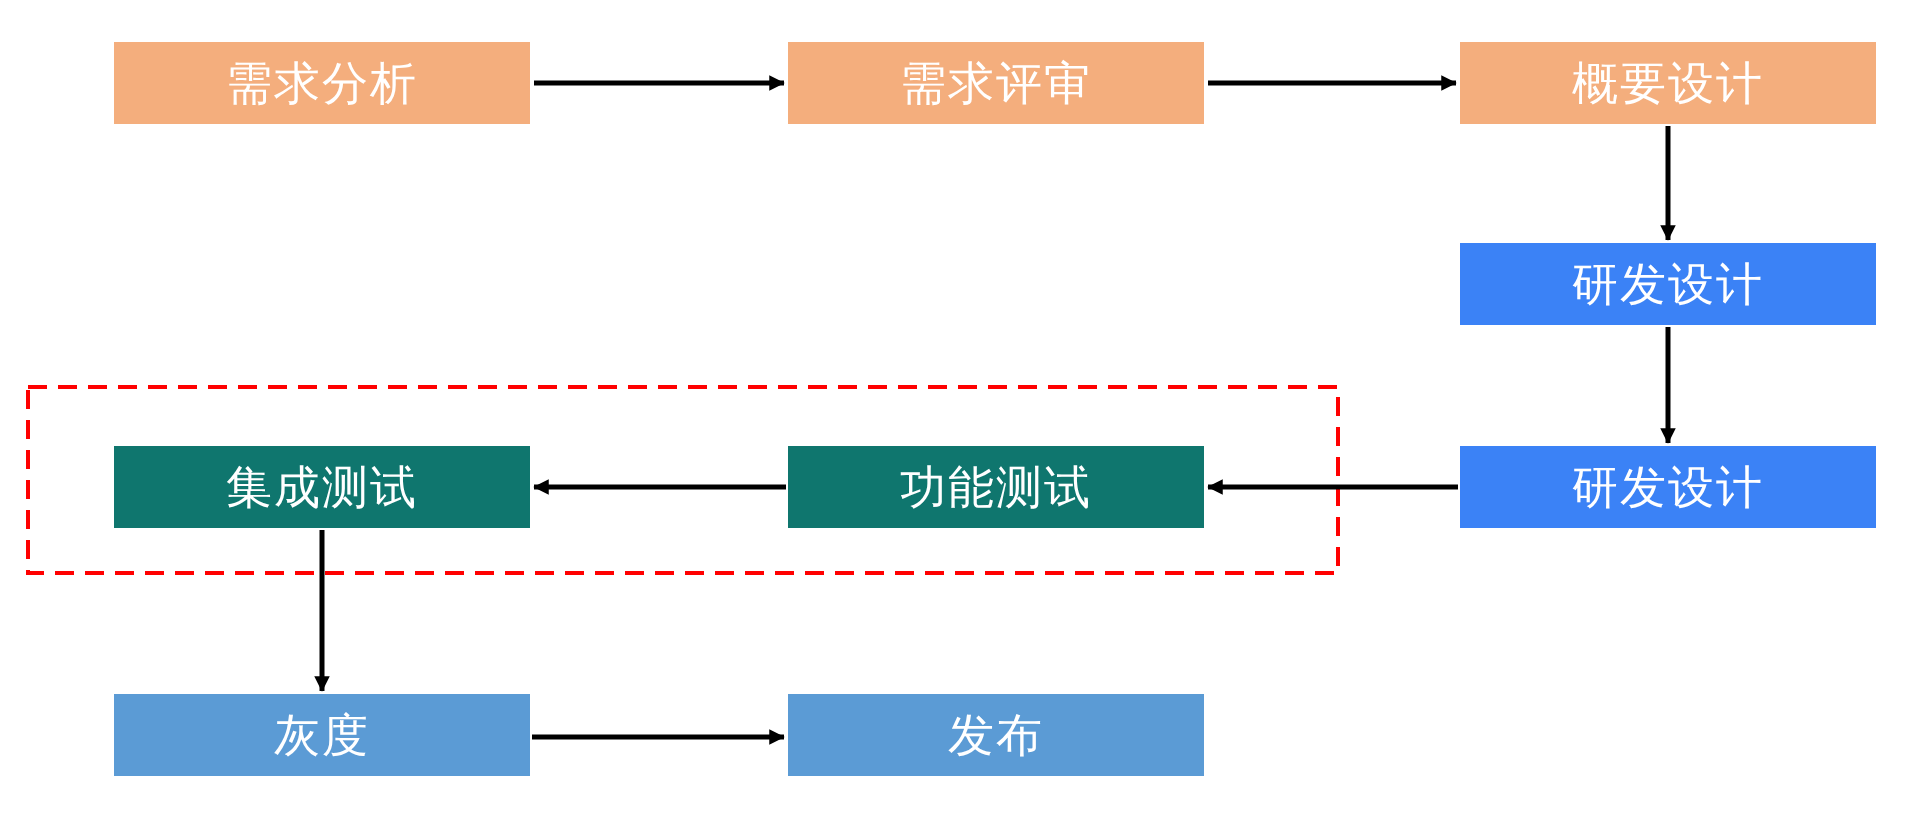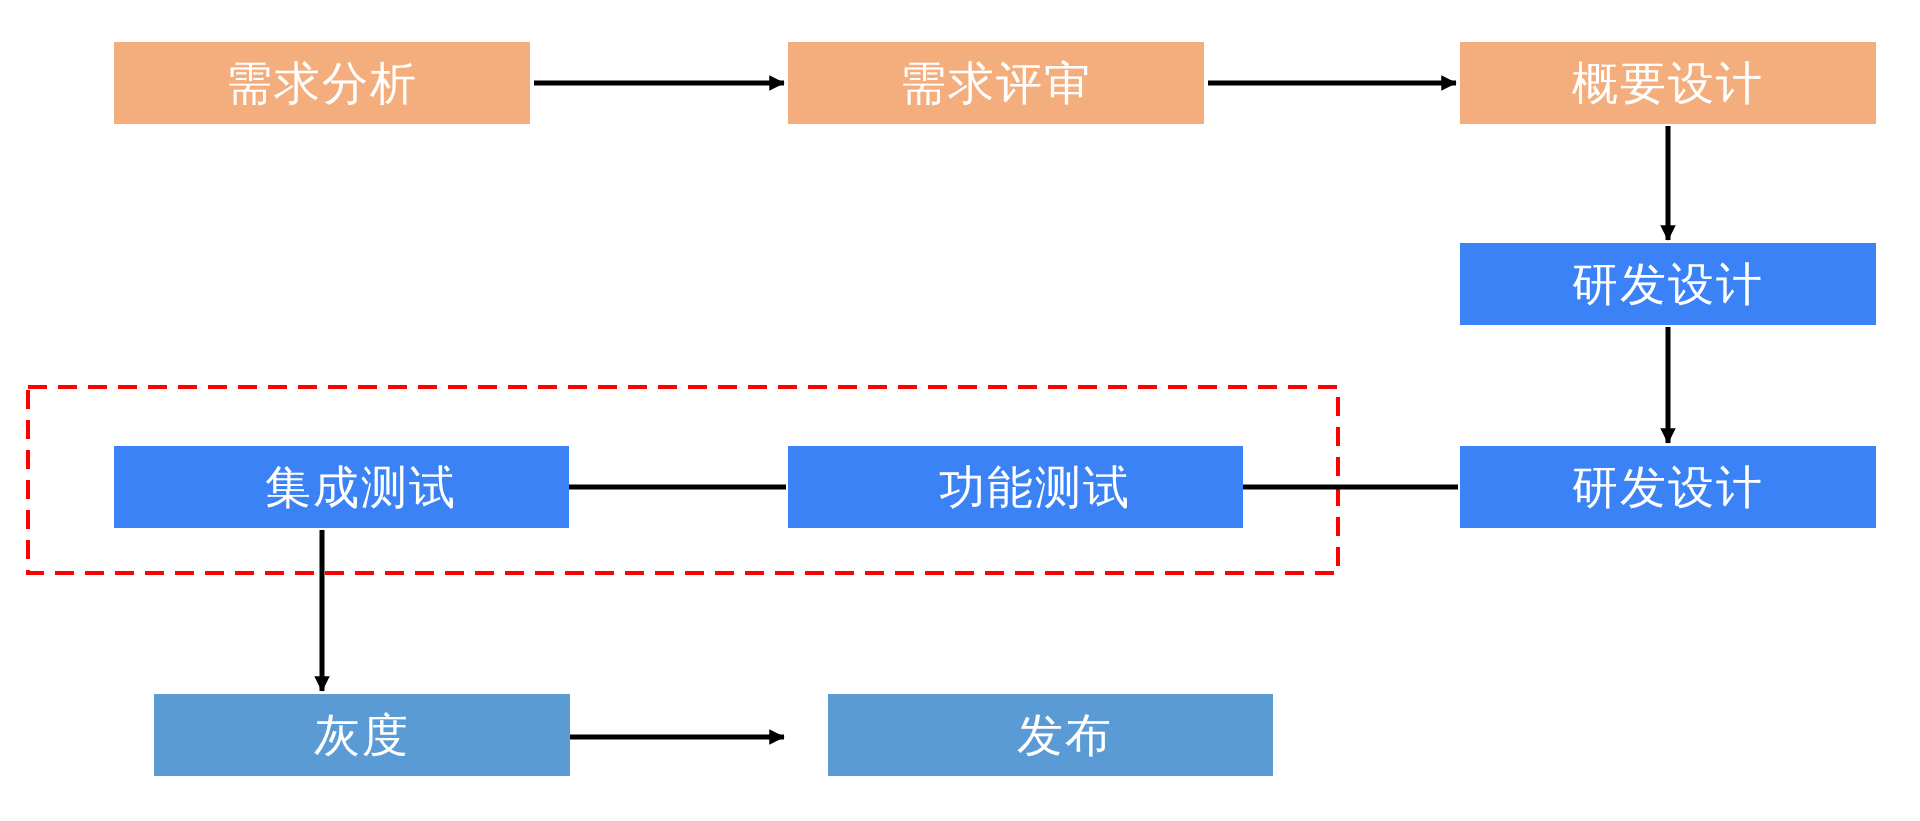--- a/index.html
+++ b/index.html
@@ -25,33 +25,33 @@
   }
   .node .label {
     color: #ffffff;
     font-size: 46px;
     letter-spacing: 2px;
     line-height: 1;
     white-space: nowrap;
   }
   .c-orange { background: #F4AE7D; }
   .c-green  { background: #3b82f6; }
-  .c-red    { background: #3b82f6; padding-left: 39px; }
-  .c-blue   { background: #5B9BD5; margin-left: 40px; }
+  .c-red    { background: #0f766e; }
+  .c-blue   { background: #5B9BD5; }
 
   
   .pos-req-analysis   { left: 114px;  top: 42px;  }
   .pos-req-review     { left: 788px;  top: 42px;  }
   .pos-outline-design { left: 1460px; top: 42px;  }
   .pos-rd-design      { left: 1460px; top: 243px; }
   .pos-dev-coding     { left: 1460px; top: 446px; }
   .pos-func-test      { left: 788px;  top: 446px; text-align: right; }
   .pos-integ-test     { left: 114px;  top: 446px; }
   .pos-gray           { left: 114px;  top: 694px; }
-  .pos-release        { left: 788px;  top: 694px; padding-left: 29px; }
+  .pos-release        { left: 788px;  top: 694px; }
 
   .connector-layer {
     position: absolute;
     left: 0;
     top: 0;
     width: 1920px;
     height: 821px;
     pointer-events: none;
   }
 </style>

